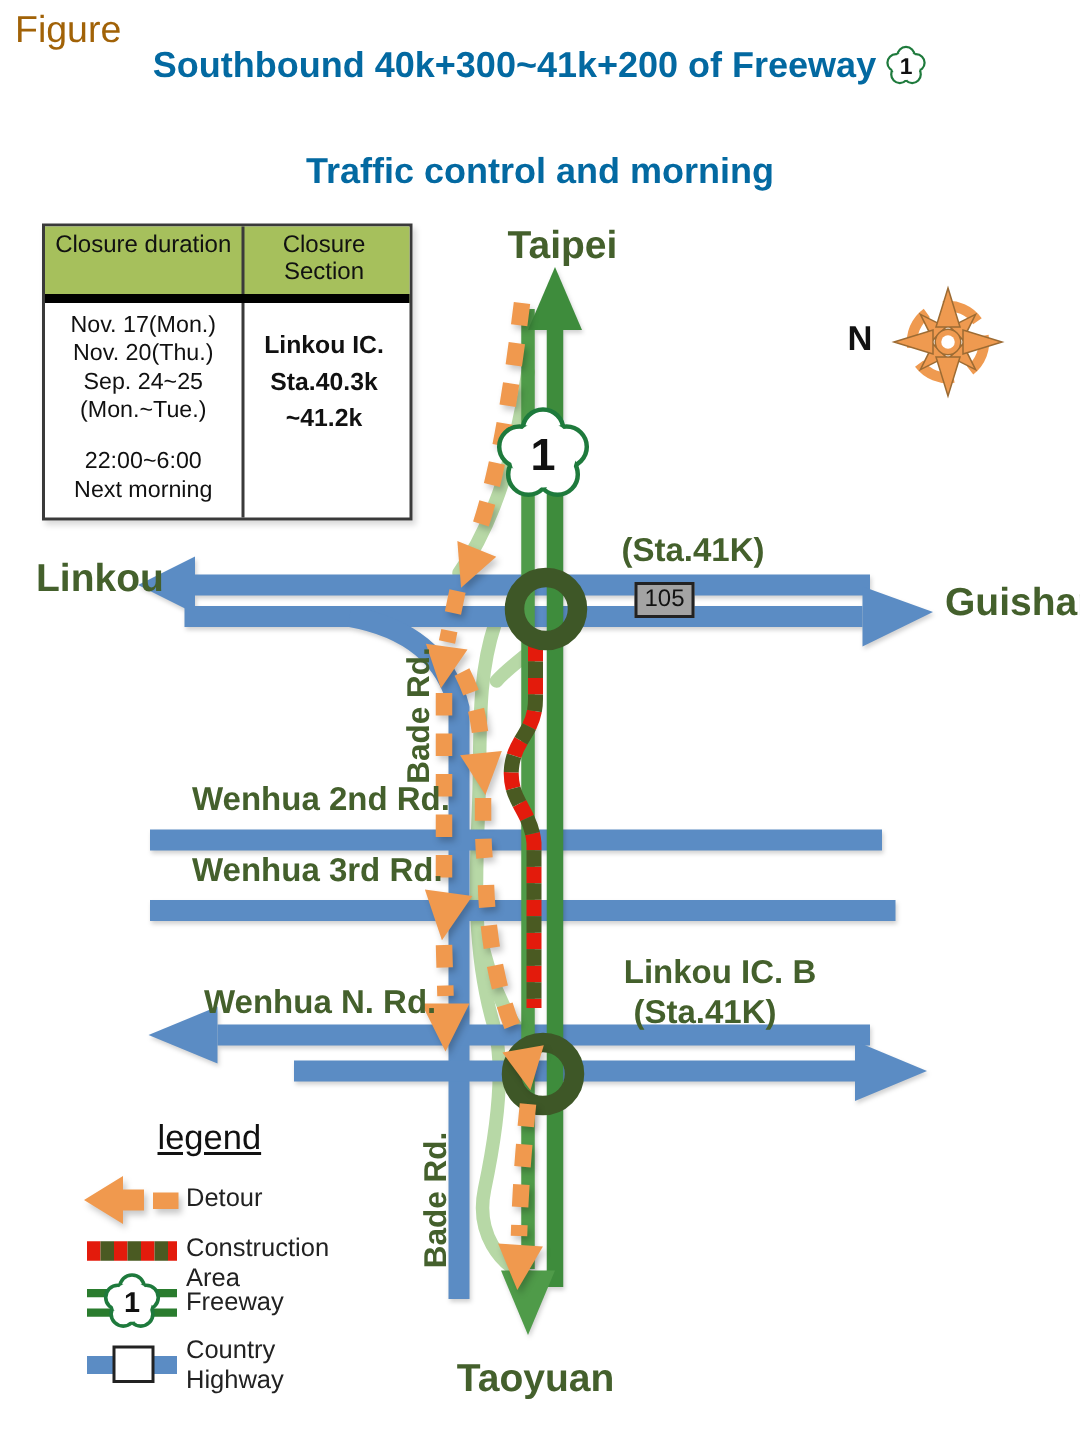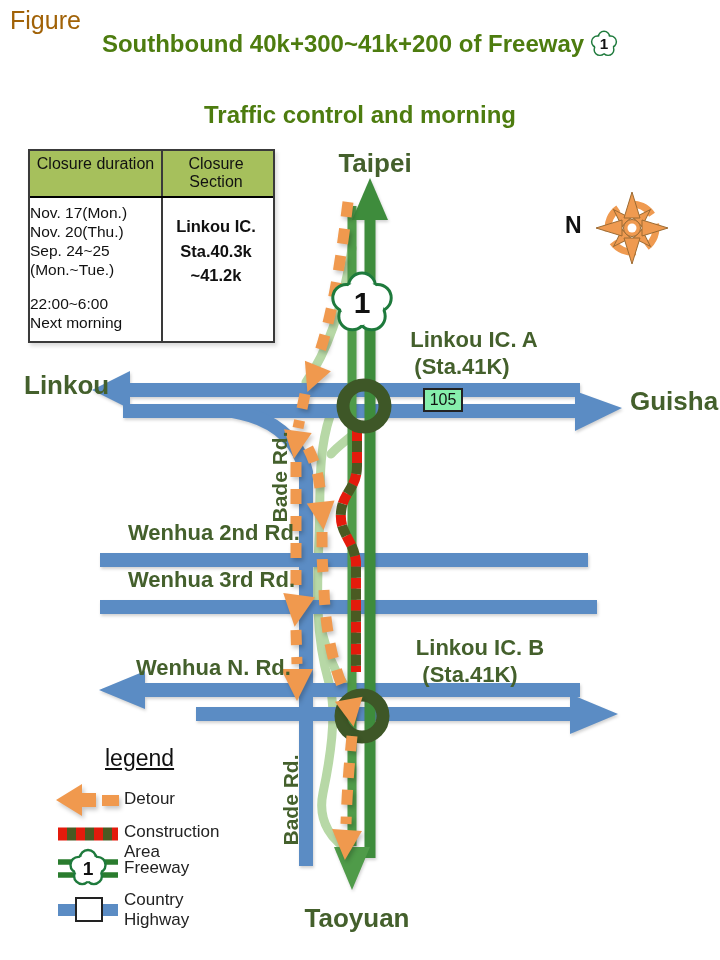--- a/index.html
+++ b/index.html
@@ -1,45 +1,45 @@
 <!DOCTYPE html>
 <html><head>
 <meta charset="utf-8">
 <style>
   html,body{margin:0;padding:0;background:#ffffff;}
   #page{position:relative;width:720px;height:960px;background:#fff;overflow:hidden;
         font-family:"Liberation Sans","DejaVu Sans",sans-serif;}
   .abs{position:absolute;}
   
   .figure-label{left:10px;top:6px;font-size:25px;font-weight:500;color:#a16207;}
-  .title-line{width:720px;text-align:center;color:#4d7c0f;font-weight:700;font-size:24px;
+  .title-line{width:720px;text-align:center;color:#0369a1;font-weight:700;font-size:24px;
               display:flex;justify-content:center;align-items:center;gap:6px;}
   .t1{top:30px;} .t2{top:66px;} .t3{top:101px;}
   
   .closure-table{left:28px;top:149px;width:243px;border:2px solid #3a3a3a;background:#fff;
                  box-shadow:2px 3px 4px rgba(0,0,0,.15);}
-  .closure-table .hdr{display:flex;background:#a6c05c;border-bottom:2px solid #000000;}
+  .closure-table .hdr{display:flex;background:#a6c05c;border-bottom:6px solid #000000;}
   .closure-table .hdr div{font-size:16px;color:#111;text-align:center;padding:4px 6px;line-height:1.15;}
   .closure-table .c1{width:133px;border-right:2px solid #3a3a3a;box-sizing:border-box;}
   .closure-table .c2{width:106px;box-sizing:border-box;}
   .closure-table .body{display:flex;}
   .closure-table .body .c1{padding:6px 0 8px;}
   .closure-table .body .c2{padding:16px 0;}
-  .dur-line{font-size:15.5px;color:#111;line-height:1.22;}
+  .dur-line{font-size:15.5px;color:#111;text-align:center;line-height:1.22;}
   .dur-line.gap-top{margin-top:16px;}
   .sec-line{font-size:16.5px;font-weight:700;color:#111;text-align:center;line-height:1.5;}
   
   .mlabel{color:#44602c;font-weight:600;white-space:nowrap;z-index:6;}
   .f26{font-size:26px;} .f22{font-size:22px;} .f21{font-size:21px;}
   .ctr{transform:translateX(-50%);}
   .vert{transform:translate(-50%,-50%) rotate(-90deg);}
   .legend-head{left:105px;top:745px;font-size:23px;font-weight:500;color:#111;
                text-decoration:underline;z-index:6;}
   .leg-label{font-size:17px;color:#222;font-weight:400;line-height:1.18;z-index:6;}
-  .route-badge{left:423px;top:388px;width:40px;height:24px;background:#86efac;border:2px solid #222;
+  .route-badge{left:423px;top:388px;width:40px;height:24px;background:#a3a3a3;border:2px solid #222;
                box-sizing:border-box;display:flex;align-items:center;justify-content:center;
                font-size:16px;color:#111;z-index:7;}
   .north{left:565px;top:212px;font-size:23px;font-weight:700;color:#111;z-index:6;}
   svg text{font-family:"Liberation Sans","DejaVu Sans",sans-serif;}
   #mapsvg{position:absolute;left:0;top:0;z-index:2;}
   .shadowed{filter:drop-shadow(2px 3px 2px rgba(0,0,0,.22));}
   .softshadow{filter:drop-shadow(1.5px 2.5px 1.5px rgba(0,0,0,.18));}
 </style>
 </head>
 <body>
@@ -208,21 +208,20 @@
         <div class="sec-line">~41.2k</div>
       </div>
     </div>
   </div>
 
   <div class="abs north">N</div>
 
   <div class="abs mlabel f26 ctr" style="left:375px;top:148px;">Taipei</div>
   <div class="abs mlabel f26" style="left:24px;top:370px;">Linkou</div>
   <div class="abs mlabel f26" style="left:630px;top:386px;">Guishan</div>
-  <div class="abs mlabel f22 ctr" style="left:474px;top:327px;">Linkou IC. A</div>
   <div class="abs mlabel f22 ctr" style="left:462px;top:354px;">(Sta.41K)</div>
   <div class="abs mlabel f21 vert" style="left:280px;top:477px;">Bade Rd.</div>
   <div class="abs mlabel f22" style="left:128px;top:520px;">Wenhua 2nd Rd.</div>
   <div class="abs mlabel f22" style="left:128px;top:567px;">Wenhua 3rd Rd.</div>
   <div class="abs mlabel f22 ctr" style="left:480px;top:635px;">Linkou IC. B</div>
   <div class="abs mlabel f22 ctr" style="left:470px;top:662px;">(Sta.41K)</div>
   <div class="abs mlabel f22" style="left:136px;top:655px;">Wenhua N. Rd.</div>
   <div class="abs mlabel f21 vert" style="left:291px;top:800px;">Bade Rd.</div>
   <div class="abs mlabel f26 ctr" style="left:357px;top:903px;">Taoyuan</div>
 

